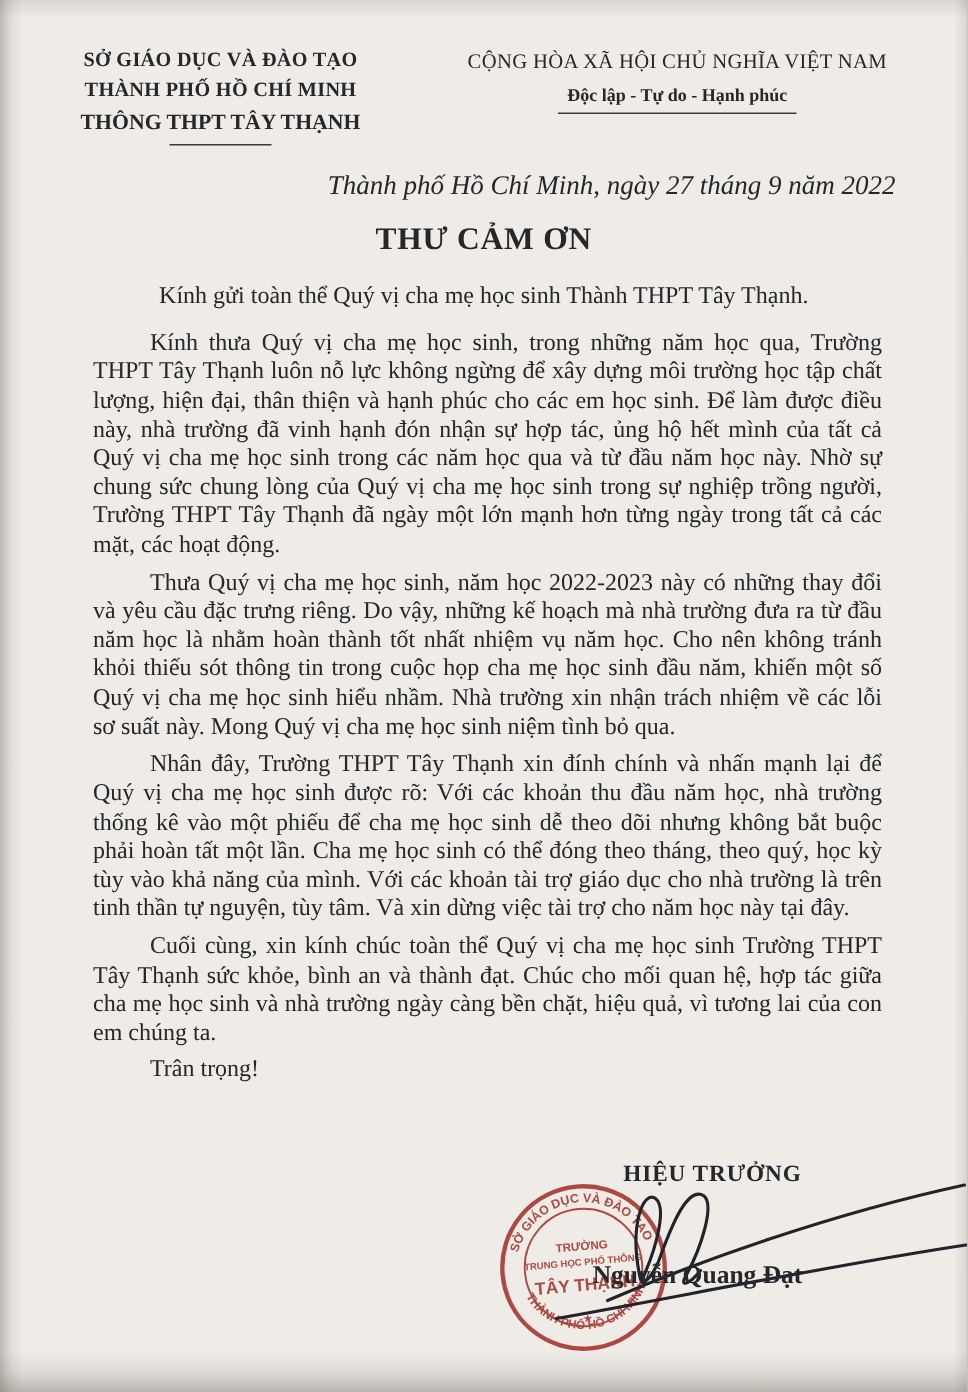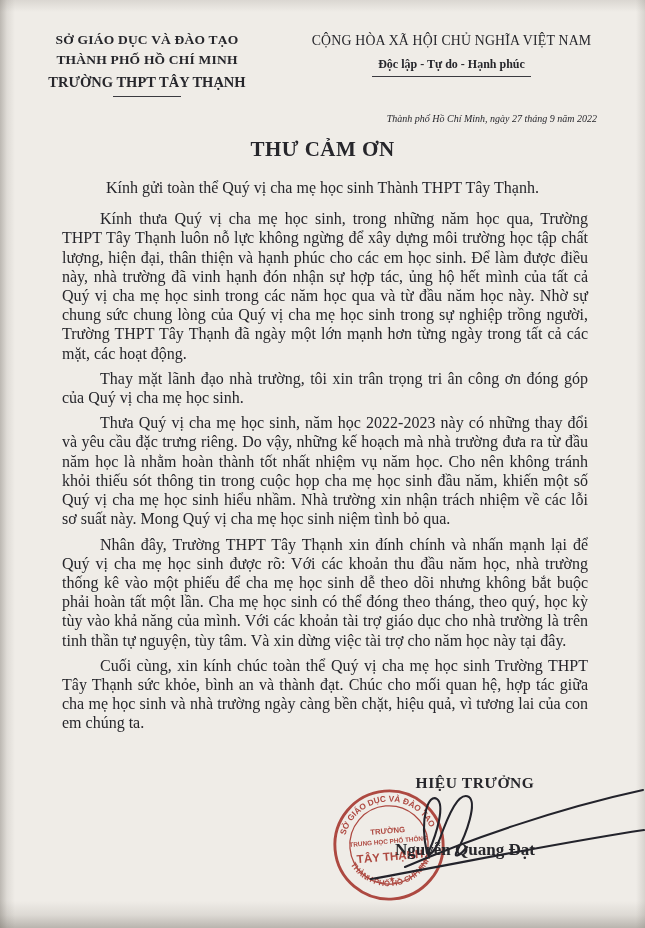--- a/index.html
+++ b/index.html
@@ -19,21 +19,21 @@
       #efece7;
   }
   .letterhead{display:flex;padding:30px 18px 0 26px;}
   .lh-left{width:242px;text-align:center;line-height:1.5;}
   .lh-left .l1,.lh-left .l2{font-size:13.5px;font-weight:600;letter-spacing:.2px;}
   .lh-left .l3{font-size:14.5px;font-weight:bold;margin-top:1px;}
   .lh-underline{width:68px;height:0;border-bottom:1.4px solid #3a3a40;margin:3px auto 0 auto;}
   .lh-right{flex:1;text-align:center;line-height:1.55;padding-left:8px;}
   .lh-right .r1{font-size:13.8px;font-weight:normal;letter-spacing:.2px;}
   .lh-right .r2{font-size:12px;font-weight:bold;display:inline-block;border-bottom:1.4px solid #3a3a40;padding:0 6px 2px 6px;margin-top:2px;font-family:Liberation Serif, serif;}
-  .dateline{margin:16px 48px 0 0;text-align:right;font-style:italic;font-size:10px;}
+  .dateline{margin:16px 48px 0 0;text-align:right;font-style:italic;font-size:18px;}
   .doc-title{margin-top:13px;text-align:center;font-size:21px;font-weight:bold;letter-spacing:.5px;}
   .salutation{margin-top:17px;text-align:center;font-size:16px;}
   .body-text{margin:12px 57px 0 62px;text-align:justify;font-size:16px;line-height:19.2px;}
   .body-text p{margin:0 0 6px 0;text-indent:38px;}
   .closing{margin:2px 0 0 100px;font-size:16px;}
   .sig-block{position:absolute;left:0;top:0;width:549px;height:928px;pointer-events:none;}
   .sig-title{position:absolute;left:375px;top:774px;width:200px;text-align:center;font-size:15.5px;font-weight:bold;letter-spacing:.6px;}
   .stamp{position:absolute;left:331px;top:787px;width:116px;height:116px;transform:rotate(-5deg);opacity:.88;mix-blend-mode:multiply;}
   .stamp text{font-family:"Liberation Sans","DejaVu Sans",sans-serif;}
   .sig-svg{position:absolute;left:345px;top:783px;width:300px;height:102px;}
@@ -41,43 +41,43 @@
 </style>
 </head>
 <body>
 
 <div class="page">
 
   <div class="letterhead">
     <div class="lh-left">
       <div class="l1">SỞ GIÁO DỤC VÀ ĐÀO TẠO</div>
       <div class="l2">THÀNH PHỐ HỒ CHÍ MINH</div>
-      <div class="l3">TRƯỜNG THPT TÂY THẠNH</div>
+      <div class="l3">THÔNG THPT TÂY THẠNH</div>
       <div class="lh-underline"></div>
     </div>
     <div class="lh-right">
       <div class="r1">CỘNG HÒA XÃ HỘI CHỦ NGHĨA VIỆT NAM</div>
       <div><span class="r2">Độc lập - Tự do - Hạnh phúc</span></div>
     </div>
   </div>
 
   <div class="dateline">Thành phố Hồ Chí Minh, ngày 27 tháng 9 năm 2022</div>
 
   <div class="doc-title">THƯ CẢM ƠN</div>
 
   <div class="salutation">Kính gửi toàn thể Quý vị cha mẹ học sinh Thành THPT Tây Thạnh.</div>
 
   <div class="body-text">
     <p>Kính thưa Quý vị cha mẹ học sinh, trong những năm học qua, Trường THPT Tây Thạnh luôn nỗ lực không ngừng để xây dựng môi trường học tập chất lượng, hiện đại, thân thiện và hạnh phúc cho các em học sinh. Để làm được điều này, nhà trường đã vinh hạnh đón nhận sự hợp tác, ủng hộ hết mình của tất cả Quý vị cha mẹ học sinh trong các năm học qua và từ đầu năm học này. Nhờ sự chung sức chung lòng của Quý vị cha mẹ học sinh trong sự nghiệp trồng người, Trường THPT Tây Thạnh đã ngày một lớn mạnh hơn từng ngày trong tất cả các mặt, các hoạt động.</p>
-    <p>Thay mặt lãnh đạo nhà trường, tôi xin trân trọng tri ân công ơn đóng góp của Quý vị cha mẹ học sinh.</p>
     <p>Thưa Quý vị cha mẹ học sinh, năm học 2022-2023 này có những thay đổi và yêu cầu đặc trưng riêng. Do vậy, những kế hoạch mà nhà trường đưa ra từ đầu năm học là nhằm hoàn thành tốt nhất nhiệm vụ năm học. Cho nên không tránh khỏi thiếu sót thông tin trong cuộc họp cha mẹ học sinh đầu năm, khiến một số Quý vị cha mẹ học sinh hiểu nhầm. Nhà trường xin nhận trách nhiệm về các lỗi sơ suất này. Mong Quý vị cha mẹ học sinh niệm tình bỏ qua.</p>
     <p>Nhân đây, Trường THPT Tây Thạnh xin đính chính và nhấn mạnh lại để Quý vị cha mẹ học sinh được rõ: Với các khoản thu đầu năm học, nhà trường thống kê vào một phiếu để cha mẹ học sinh dễ theo dõi nhưng không bắt buộc phải hoàn tất một lần. Cha mẹ học sinh có thể đóng theo tháng, theo quý, học kỳ tùy vào khả năng của mình. Với các khoản tài trợ giáo dục cho nhà trường là trên tinh thần tự nguyện, tùy tâm. Và xin dừng việc tài trợ cho năm học này tại đây.</p>
     <p>Cuối cùng, xin kính chúc toàn thể Quý vị cha mẹ học sinh Trường THPT Tây Thạnh sức khỏe, bình an và thành đạt. Chúc cho mối quan hệ, hợp tác giữa cha mẹ học sinh và nhà trường ngày càng bền chặt, hiệu quả, vì tương lai của con em chúng ta.</p>
   </div>
 
+  <div class="closing">Trân trọng!</div>
 
   <div class="sig-block">
     <div class="sig-title">HIỆU TRƯỞNG</div>
 
     <svg class="stamp" viewBox="0 0 120 120" aria-hidden="true">
       <circle cx="60" cy="60" r="56" fill="none" stroke="#b0362e" stroke-width="3"></circle>
       <circle cx="60" cy="60" r="40.5" fill="none" stroke="#b0362e" stroke-width="1.3"></circle>
       <defs>
         <path id="arcTop" d="M 13,62 A 47,47 0 1 1 107,62" fill="none"></path>
         <path id="arcBot" d="M 15,66 A 46,46 0 0 0 105,66" fill="none"></path>

